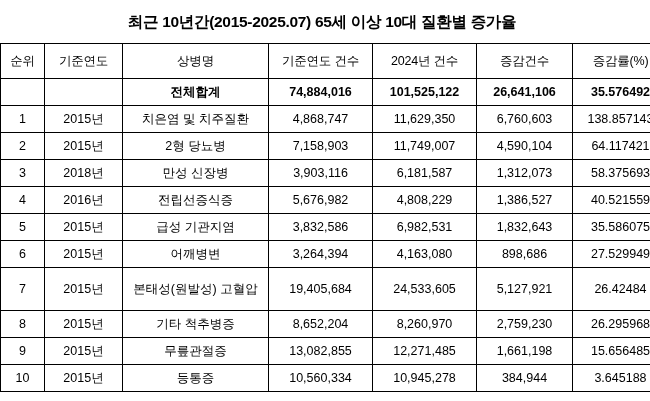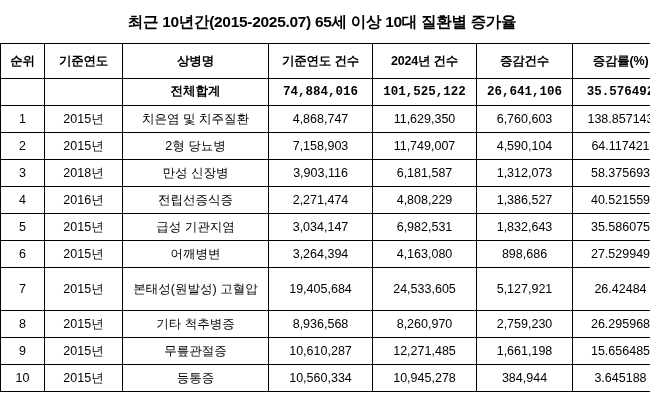--- a/index.html
+++ b/index.html
@@ -41,27 +41,26 @@
     font-size: 12.5px;
     text-align: center;
     vertical-align: middle;
     padding: 0;
     height: 26px;
     line-height: 1.15;
     white-space: nowrap;
     overflow: hidden;
   }
   table.data thead th {
-    font-weight: bold;
+    font-weight: normal;
     height: 34px;
     letter-spacing: -0.2px;
   }
   tr.total td {
     font-weight: bold;
-    font-family: Liberation Mono, monospace;
   }
   td.rank, td.baseyear {
     font-weight: normal;
   }
   .col-rank { width: 44px; }
   .col-baseyear { width: 78px; }
   .col-disease { width: 146px; }
   .col-basecount { width: 104px; }
   .col-count2024 { width: 104px; }
   .col-delta { width: 96px; }
@@ -140,31 +139,31 @@
         <td>3,903,116</td>
         <td>6,181,587</td>
         <td>1,312,073</td>
         <td>58.375693</td>
       </tr>
 
       <tr>
         <td class="rank">4</td>
         <td class="baseyear">2016년</td>
         <td>전립선증식증</td>
-        <td>2,271,474</td>
+        <td>5,676,982</td>
         <td>4,808,229</td>
         <td>1,386,527</td>
         <td>40.521559</td>
       </tr>
 
       <tr>
         <td class="rank">5</td>
         <td class="baseyear">2015년</td>
         <td>급성 기관지염</td>
-        <td>3,034,147</td>
+        <td>3,832,586</td>
         <td>6,982,531</td>
         <td>1,832,643</td>
         <td>35.586075</td>
       </tr>
 
       <tr>
         <td class="rank">6</td>
         <td class="baseyear">2015년</td>
         <td>어깨병변</td>
         <td>3,264,394</td>
@@ -180,31 +179,31 @@
         <td>19,405,684</td>
         <td>24,533,605</td>
         <td>5,127,921</td>
         <td>26.42484</td>
       </tr>
 
       <tr>
         <td class="rank">8</td>
         <td class="baseyear">2015년</td>
         <td>기타 척추병증</td>
-        <td>8,936,568</td>
+        <td>8,652,204</td>
         <td>8,260,970</td>
         <td>2,759,230</td>
         <td>26.295968</td>
       </tr>
 
       <tr>
         <td class="rank">9</td>
         <td class="baseyear">2015년</td>
         <td>무릎관절증</td>
-        <td>10,610,287</td>
+        <td>13,082,855</td>
         <td>12,271,485</td>
         <td>1,661,198</td>
         <td>15.656485</td>
       </tr>
 
       <tr>
         <td class="rank">10</td>
         <td class="baseyear">2015년</td>
         <td>등통증</td>
         <td>10,560,334</td>

